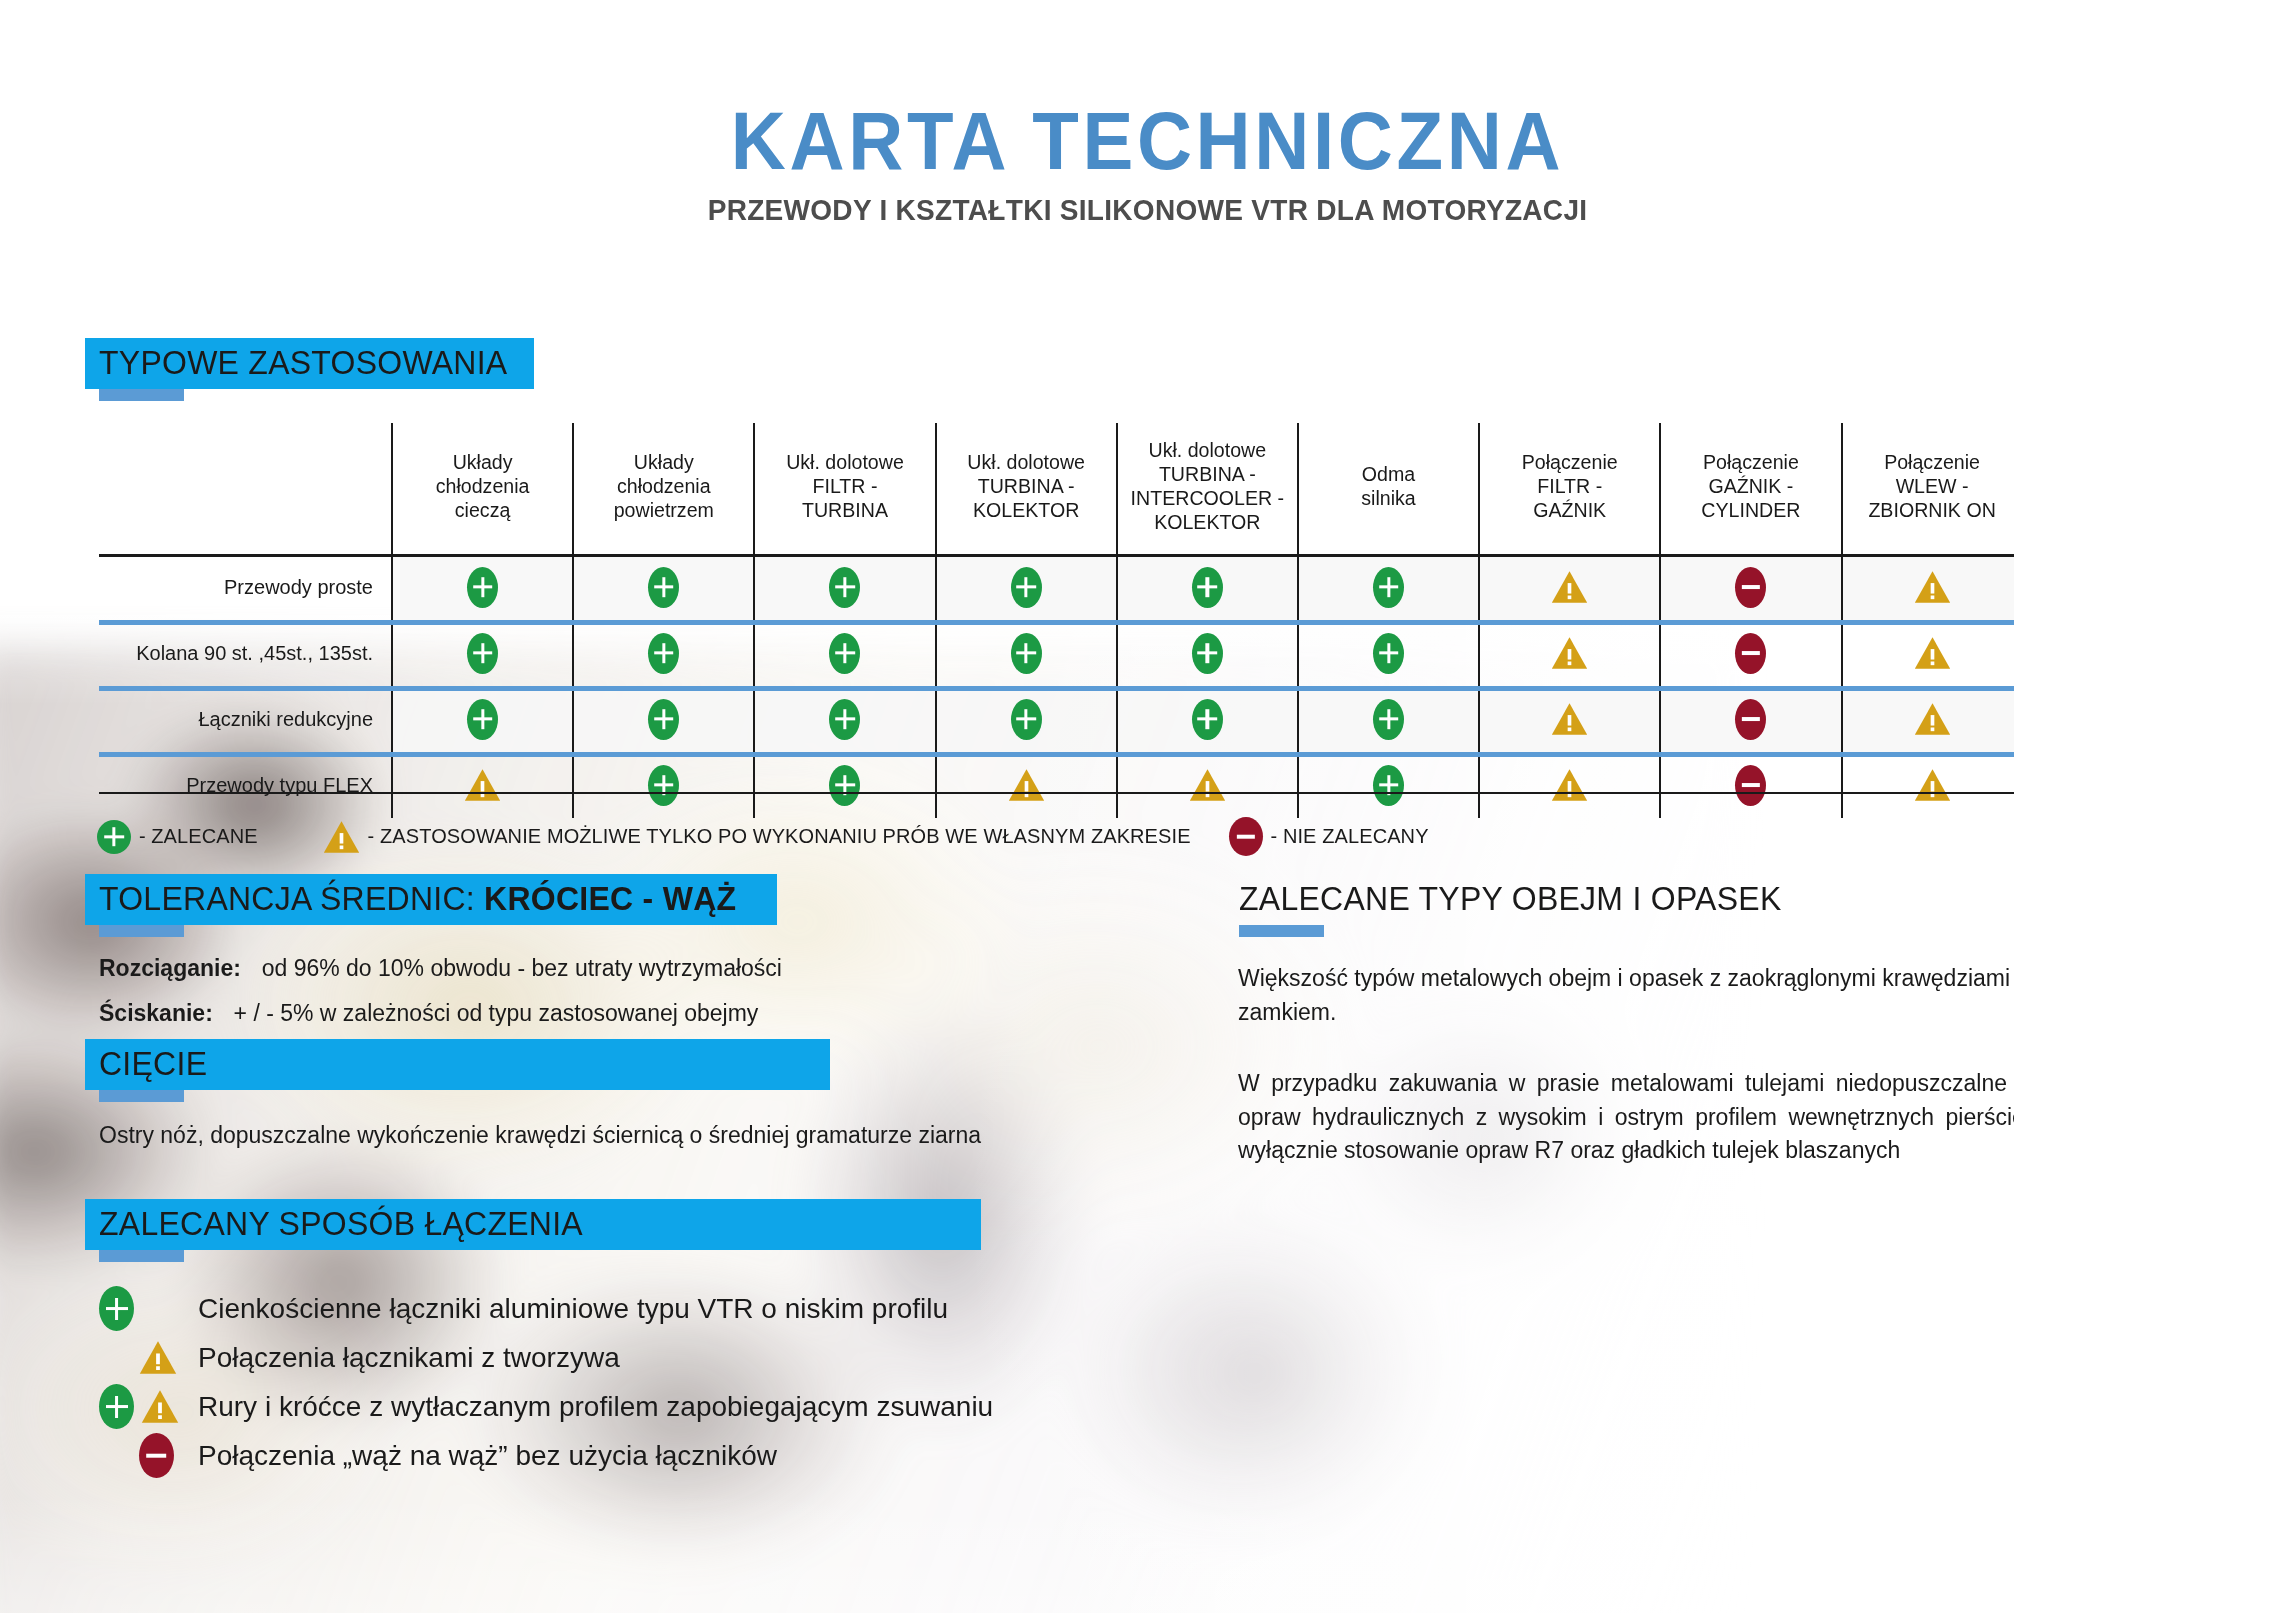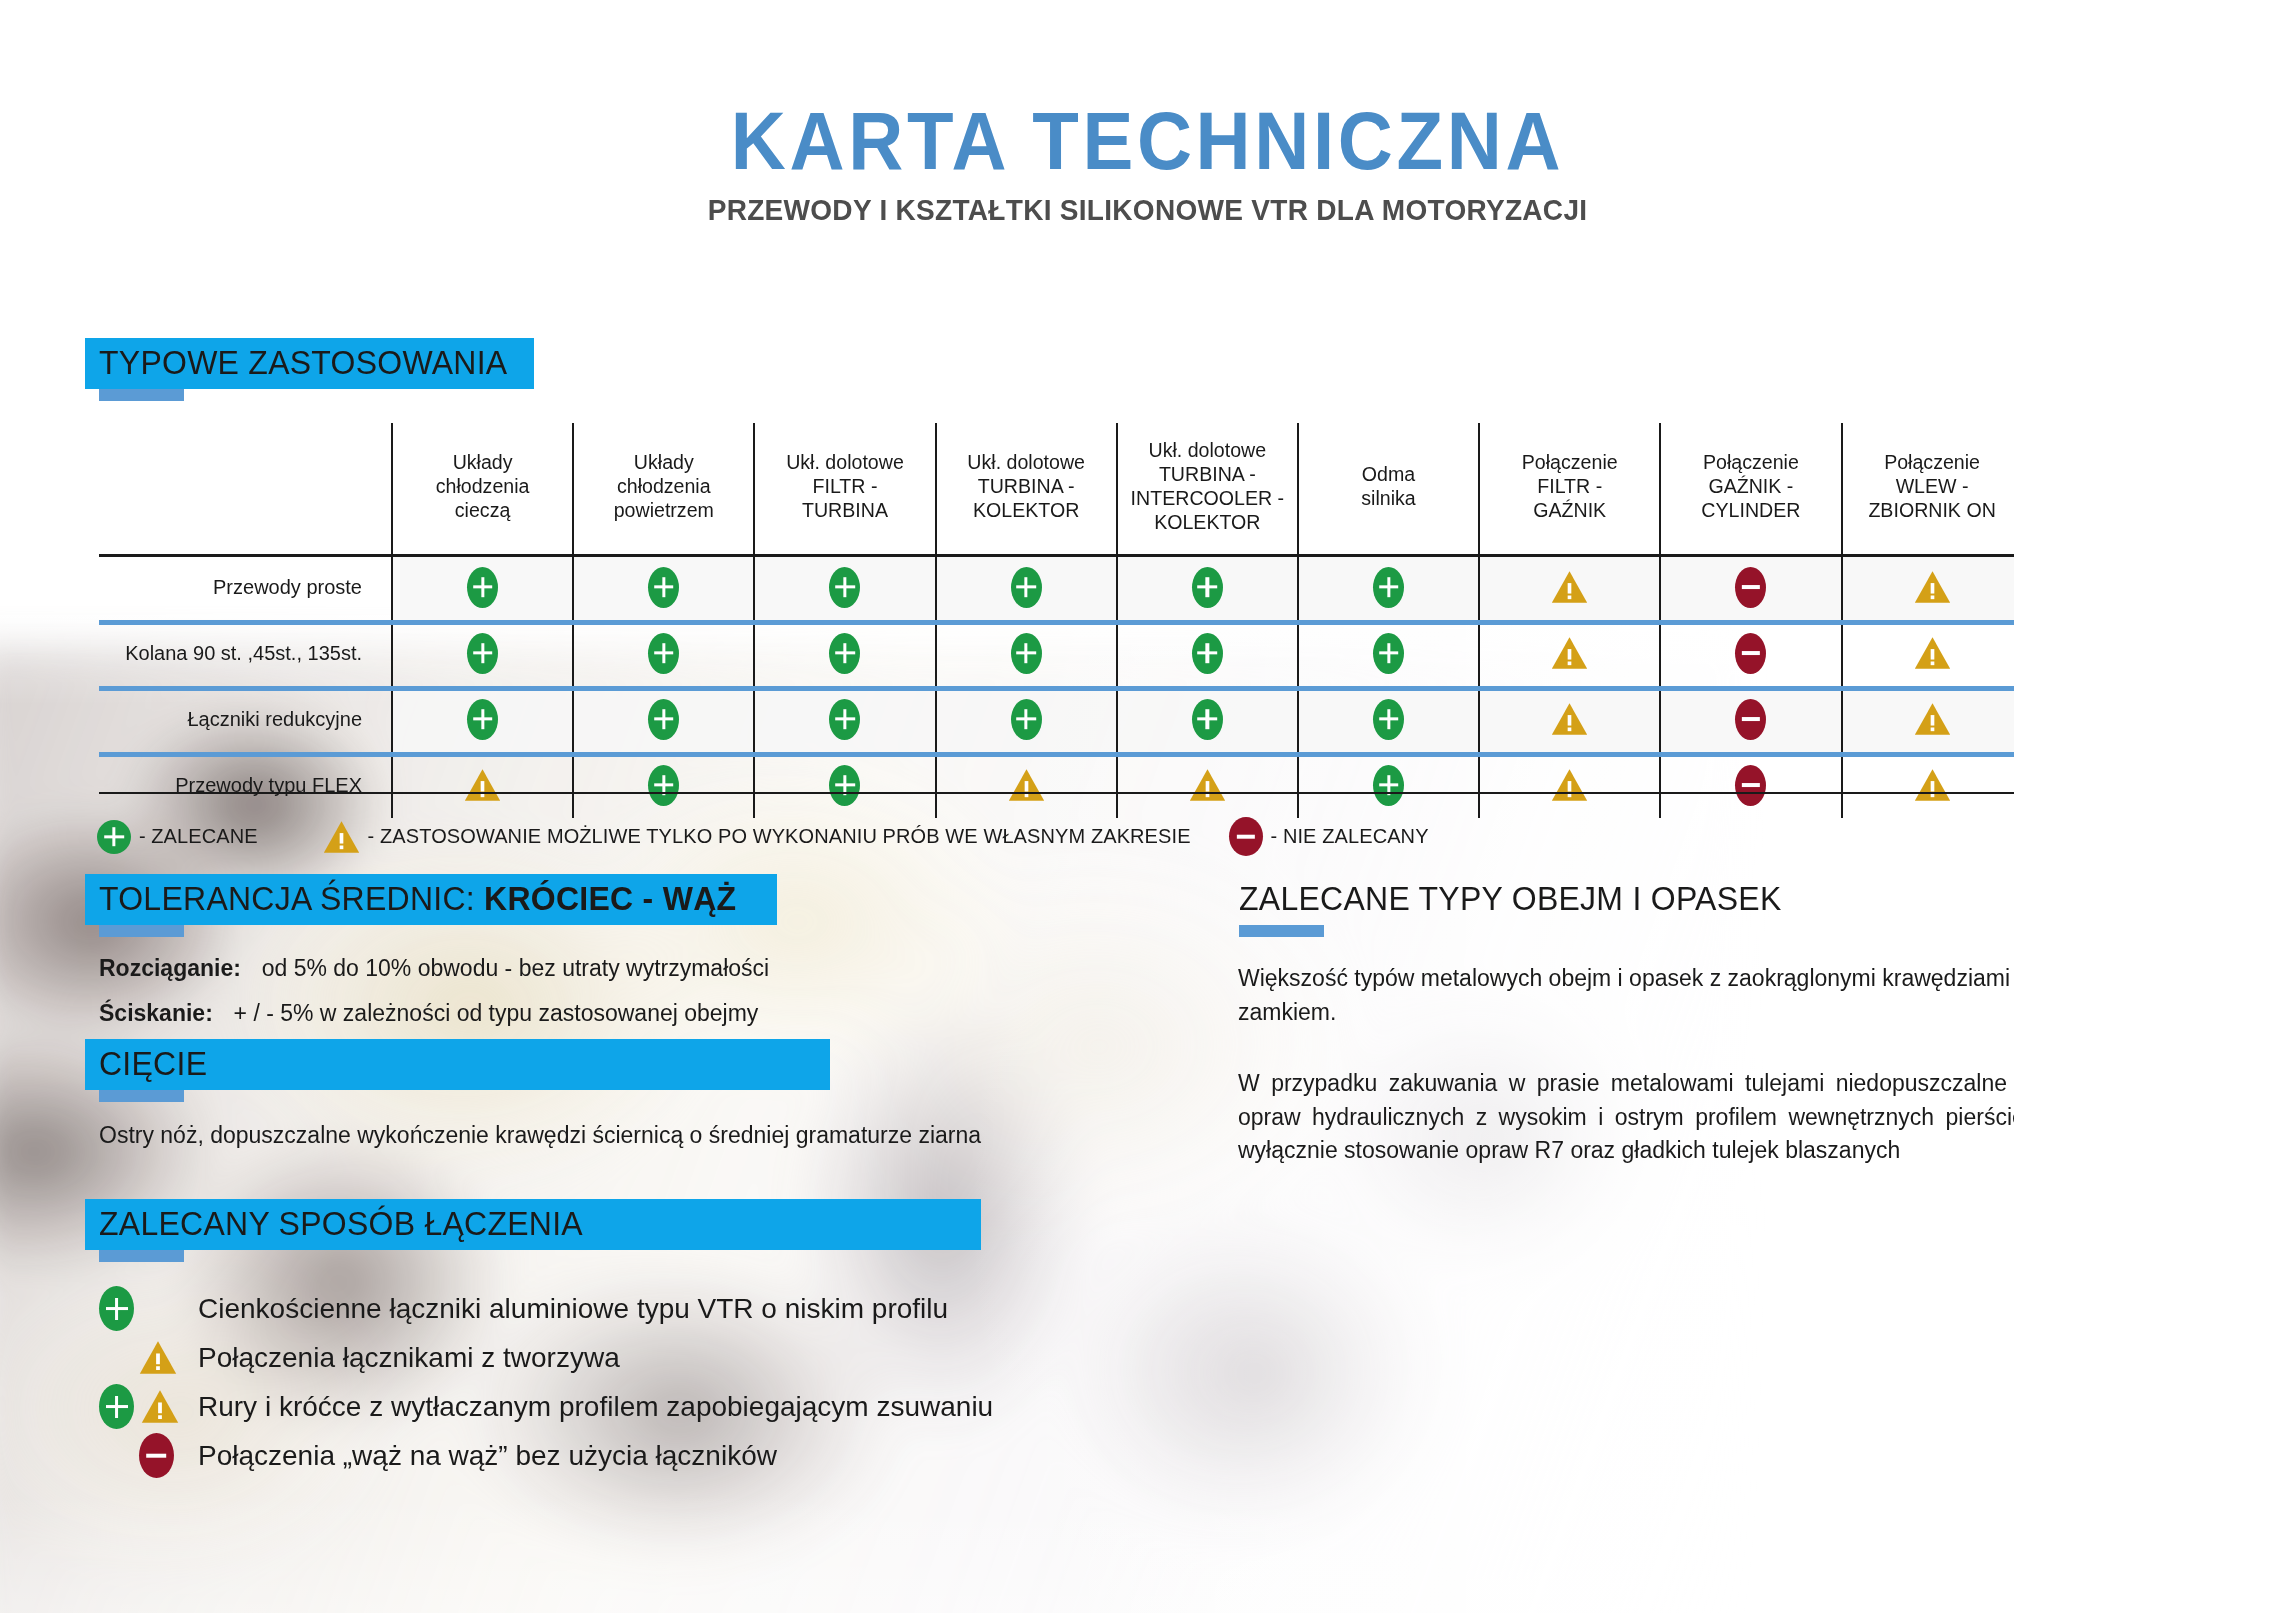--- a/index.html
+++ b/index.html
@@ -123,21 +123,21 @@
     color: #1a1a1a;
     background: transparent;
   }
   thead th.colhead span { display: block; }
 
   tbody tr { height: 66px; }
   tbody tr.shaded td { background: rgba(247,247,247,0.86); }
 
   td.rowlabel {
     text-align: right;
-    padding-right: 29px;
+    padding-right: 18px;
     font-size: 20px;
     color: #1a1a1a;
     border: none;
     background: transparent !important;
     white-space: nowrap;
   }
 
   td.cell {
     border-left: 2px solid #1a1a1a;
     border-right: 2px solid #1a1a1a;
@@ -434,21 +434,21 @@
 
   <div class="section-head" style="left:85px; top:874px;">
     <span class="band">
       <span class="band-text"><span>TOLERANCJA ŚREDNIC: </span><b>KRÓCIEC - WĄŻ</b></span>
     </span>
     <div class="rule"></div>
   </div>
 
   <div class="body-text" style="left:99px; top:951px;">
     <b>Rozciąganie:</b>
-    <span style="display:inline-block;width:14.4px"></span><span>od 5% do 10% obwodu - bez utraty wytrzymałości</span>
+    <span style="display:inline-block;width:14.4px"></span><span>od 96% do 10% obwodu - bez utraty wytrzymałości</span>
   </div>
 
   <div class="body-text" style="left:99px; top:996px;">
     <b>Ściskanie:</b>
     <span style="display:inline-block;width:14.4px"></span><span>+ / -  5%  w zależności od typu zastosowanej obejmy</span>
   </div>
 
   <div class="section-head" style="left:85px; top:1039px;">
     <span class="band" style="padding-right:615px;">
       <span class="band-text">CIĘCIE</span>

